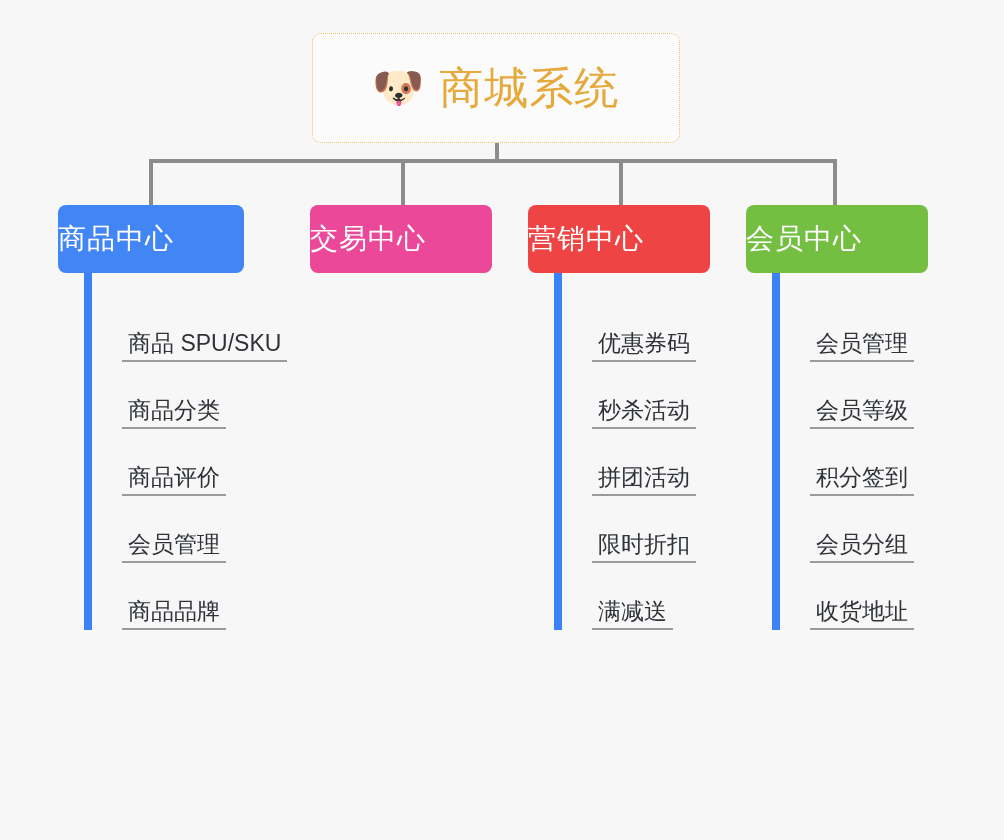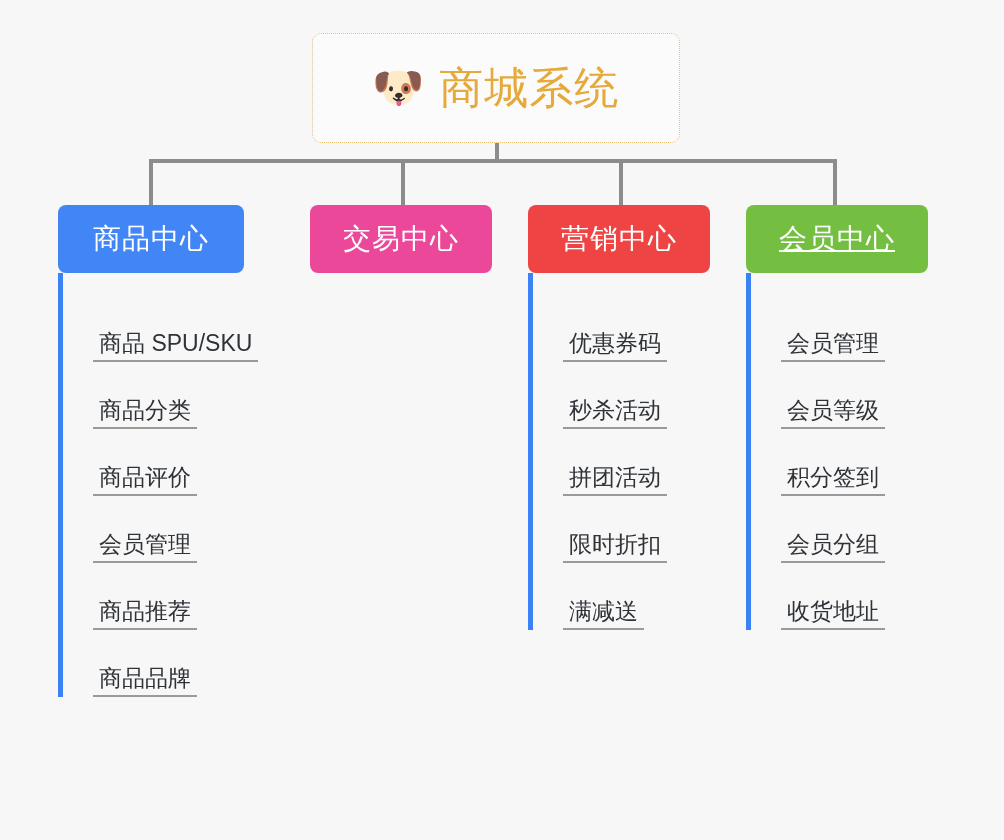--- a/index.html
+++ b/index.html
@@ -39,31 +39,31 @@
   .conn{position:absolute;background:#8c8c8c;}
   .conn-stem{left:495px;top:143px;width:4px;height:18px;}
   .conn-bus{left:149px;top:159px;width:686px;height:4px;}
   .conn-drop{top:159px;width:4px;height:48px;}
 
   
   .col{position:absolute;top:205px;}
   .cat-box{
     height:68px;
     border-radius:8px;
-    display:flex;align-items:center;justify-content:center;
+    display:flex;align-items:center;justify-content:flex-start;
     color:#ffffff;
     font-size:28px;
     letter-spacing:1px;
     box-sizing:border-box;
     white-space:nowrap;
   }
   .branch{
     position:relative;
-    margin-left:0;
-    border-left:5px solid #3b82f6;
+    margin-left:26px;
+    border-left:8px solid #3b82f6;
     padding-top:22px;
   }
   .leaf{
     position:relative;
     height:67px;
     box-sizing:border-box;
     display:flex;
     align-items:flex-end;
   }
   .leaf-label{
@@ -108,23 +108,20 @@
           <div class="leaf">
             <span class="leaf-label">商品分类</span>
           </div>
           <div class="leaf">
             <span class="leaf-label">商品评价</span>
           </div>
           <div class="leaf">
             <span class="leaf-label">会员管理</span>
           </div>
           <div class="leaf">
-            <span class="leaf-label">商品推荐</span>
-          </div>
-          <div class="leaf">
             <span class="leaf-label">商品品牌</span>
           </div>
         </div>
       </div>
       <div class="col" style="left: 310px; width: 182px;">
         <div class="cat-box" style="background: #ec4899;">
           <span>交易中心</span>
         </div>
       </div>
       <div class="col" style="left: 528px; width: 182px;">
@@ -143,21 +140,21 @@
           </div>
           <div class="leaf">
             <span class="leaf-label">限时折扣</span>
           </div>
           <div class="leaf">
             <span class="leaf-label">满减送</span>
           </div>
         </div>
       </div>
       <div class="col" style="left: 746px; width: 182px;">
-        <div class="cat-box" style="background: rgb(116, 190, 65); text-decoration: underline;">
+        <div class="cat-box" style="background: rgb(116, 190, 65);">
           <span>会员中心</span>
         </div>
         <div class="branch">
           <div class="leaf">
             <span class="leaf-label">会员管理</span>
           </div>
           <div class="leaf">
             <span class="leaf-label">会员等级</span>
           </div>
           <div class="leaf">

